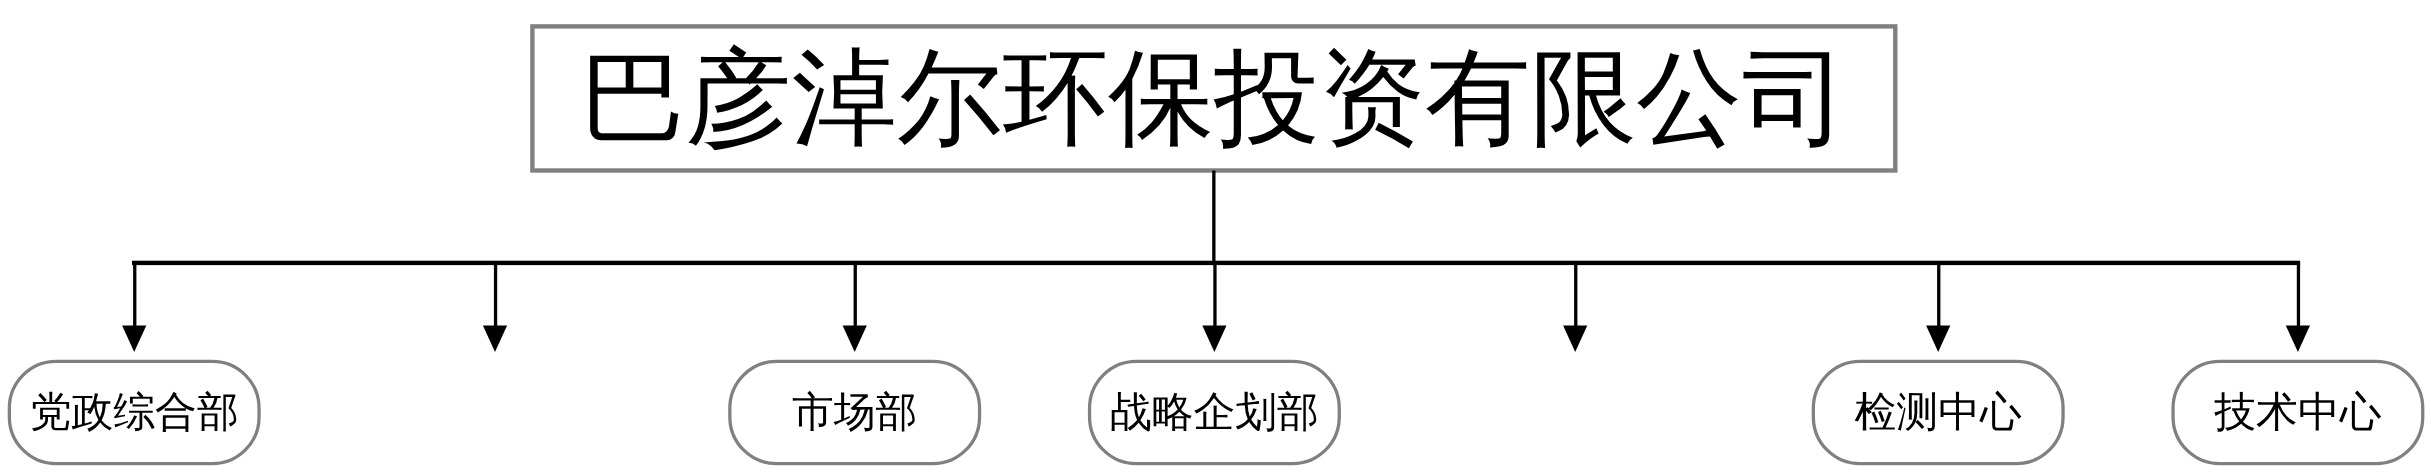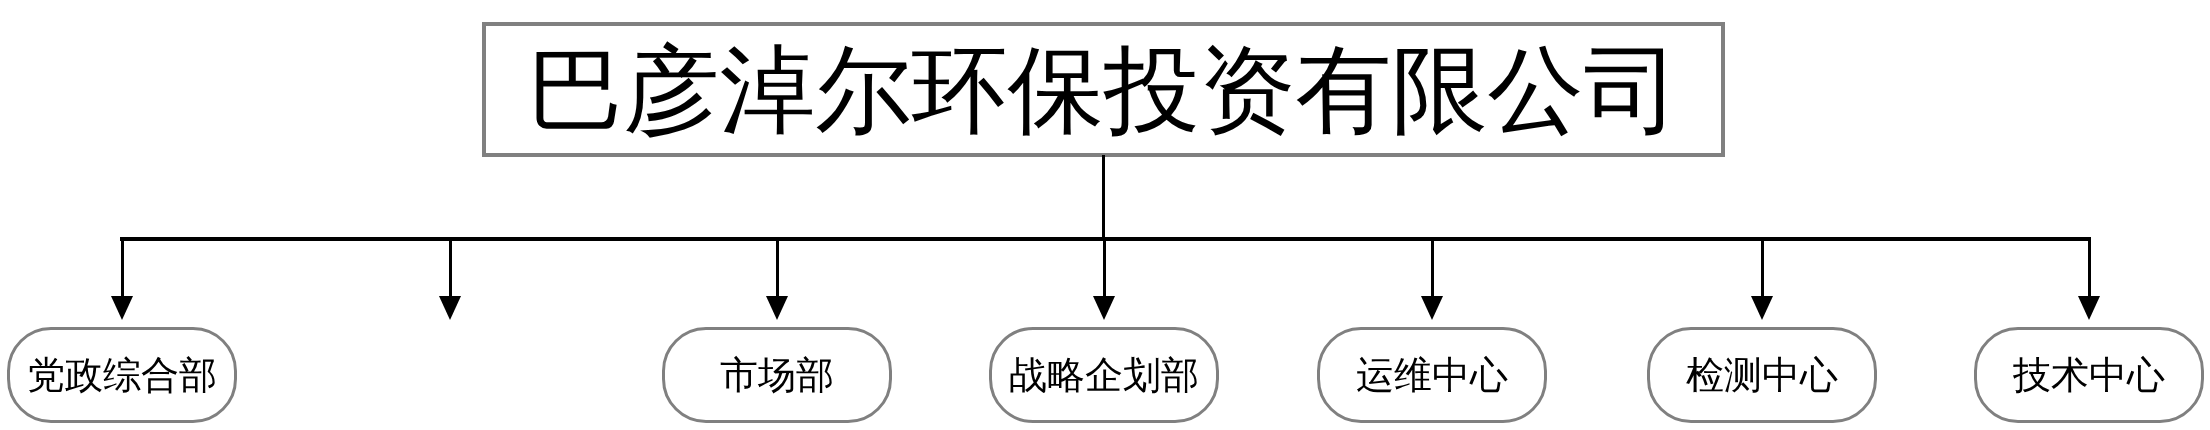--- a/index.html
+++ b/index.html
@@ -99,23 +99,20 @@
 
   <div class="org-node" style="left:7px">
     <span class="node-text">党政综合部</span>
   </div>
   <div class="org-node" style="left:989px">
     <span class="node-text">战略企划部</span>
   </div>
   <div class="org-node" style="left:662px">
     <span class="node-text">市场部</span>
   </div>
-  <div class="org-node" style="left:1317px">
-    <span class="node-text">运维中心</span>
-  </div>
   <div class="org-node" style="left:1974px">
     <span class="node-text">技术中心</span>
   </div>
   <div class="org-node" style="left:1647px">
     <span class="node-text">检测中心</span>
   </div>
 
 </div>
 
 </body></html>

